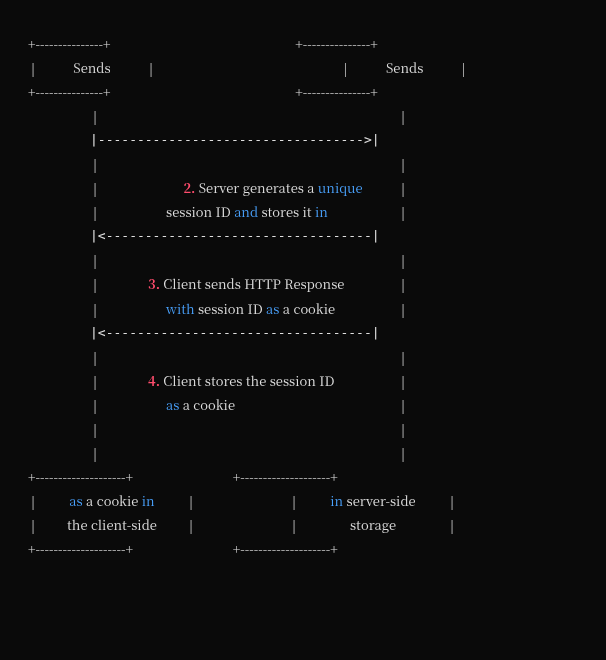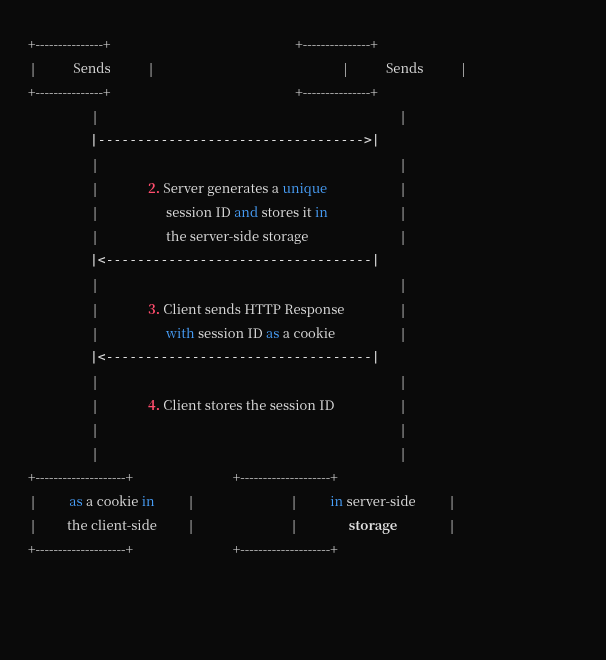--- a/index.html
+++ b/index.html
@@ -56,40 +56,40 @@
 <div class="row">
   <span><span class="plus">+</span><span class="hline">---------------</span><span class="plus">+</span></span>
   <span class="pad" style="width:178px;"></span>
   <span><span class="plus">+</span><span class="hline">---------------</span><span class="plus">+</span></span>
 </div>
 
 <div id="lifeline-area">
     <div class="row"><span class="pad" style="width:62px;"></span><span class="pipe">|</span><span class="pad" style="width:48px;"></span><span style="display:inline-block;width:250px;"></span><span class="pipe">|</span></div>
     <div class="row arrow-line"><span class="pad" style="width:62px;"></span><span>|----------------------------------&gt;|</span></div>
     <div class="row"><span class="pad" style="width:62px;"></span><span class="pipe">|</span><span class="pad" style="width:48px;"></span><span style="display:inline-block;width:250px;"></span><span class="pipe">|</span></div>
-    <div class="row"><span class="pad" style="width:62px;"></span><span class="pipe">|</span><span class="pad" style="width:48px;"></span><span style="display:inline-block;width:250px;"><span class="num">2.</span> <span class="white">Server generates a </span><span class="kw-blue">unique</span></span><span class="pipe">|</span></div>
+    <div class="row"><span class="pad" style="width:62px;"></span><span class="pipe">|</span><span class="pad" style="width:48px;"></span><span style="display:inline-block;width:250px;text-align:center;"><span class="num">2.</span> <span class="white">Server generates a </span><span class="kw-blue">unique</span></span><span class="pipe">|</span></div>
     <div class="row"><span class="pad" style="width:62px;"></span><span class="pipe">|</span><span class="pad" style="width:48px;"></span><span style="display:inline-block;width:250px;"><span class="pad" style="width:18px;"></span><span class="white">session ID </span><span class="kw-blue">and</span><span class="white"> stores it </span><span class="kw-blue">in</span></span><span class="pipe">|</span></div>
-    <div class="row"><span class="pad" style="width:62px;"></span><span class="pipe">|</span><span class="pad" style="width:48px;"></span><span style="display:inline-block;width:250px;"><span class="pad" style="width:18px;"></span><span class="white">the server-side storage</span></span><span class="pipe">|</span></div>
     <div class="row arrow-line"><span class="pad" style="width:62px;"></span><span>|&lt;----------------------------------|</span></div>
     <div class="row"><span class="pad" style="width:62px;"></span><span class="pipe">|</span><span class="pad" style="width:48px;"></span><span style="display:inline-block;width:250px;"></span><span class="pipe">|</span></div>
     <div class="row"><span class="pad" style="width:62px;"></span><span class="pipe">|</span><span class="pad" style="width:48px;"></span><span style="display:inline-block;width:250px;"><span class="num">3.</span> <span class="white">Client sends HTTP Response</span></span><span class="pipe">|</span></div>
     <div class="row"><span class="pad" style="width:62px;"></span><span class="pipe">|</span><span class="pad" style="width:48px;"></span><span style="display:inline-block;width:250px;"><span class="pad" style="width:18px;"></span><span class="kw-blue">with</span><span class="white"> session ID </span><span class="kw-blue">as</span><span class="white"> a cookie</span></span><span class="pipe">|</span></div>
     <div class="row arrow-line"><span class="pad" style="width:62px;"></span><span>|&lt;----------------------------------|</span></div>
     <div class="row"><span class="pad" style="width:62px;"></span><span class="pipe">|</span><span class="pad" style="width:48px;"></span><span style="display:inline-block;width:250px;"></span><span class="pipe">|</span></div>
     <div class="row"><span class="pad" style="width:62px;"></span><span class="pipe">|</span><span class="pad" style="width:48px;"></span><span style="display:inline-block;width:250px;"><span class="num">4.</span> <span class="white">Client stores the session ID</span></span><span class="pipe">|</span></div>
+    <div class="row"><span class="pad" style="width:62px;"></span><span class="pipe">|</span><span class="pad" style="width:48px;"></span><span style="display:inline-block;width:250px;"><span class="pad" style="width:18px;"></span><span class="kw-blue">as</span><span class="white"> a cookie</span></span><span class="pipe">|</span></div>
     <div class="row"><span class="pad" style="width:62px;"></span><span class="pipe">|</span><span class="pad" style="width:48px;"></span><span style="display:inline-block;width:250px;"></span><span class="pipe">|</span></div>
     <div class="row"><span class="pad" style="width:62px;"></span><span class="pipe">|</span><span class="pad" style="width:48px;"></span><span style="display:inline-block;width:250px;"></span><span class="pipe">|</span></div>
   </div>
 
 <div class="row">
   <span><span class="plus">+</span><span class="hline">--------------------</span><span class="plus">+</span></span>
   <span class="pad" style="width:93px;"></span>
   <span><span class="plus">+</span><span class="hline">--------------------</span><span class="plus">+</span></span>
 </div>
 <div id="footer-lines">
     <div class="row"><span class="pipe">|</span><span class="header-cell" style="width:148px;"><span class="kw-blue">as</span><span class="white"> a cookie </span><span class="kw-blue">in</span></span><span class="pipe">|</span><span class="pad" style="width:93px;"></span><span class="pipe">|</span><span class="header-cell" style="width:148px;"><span class="kw-blue">in</span><span class="white"> server-side</span></span><span class="pipe">|</span></div>
-    <div class="row"><span class="pipe">|</span><span class="header-cell" style="width:148px;"><span class="white">the client-side</span></span><span class="pipe">|</span><span class="pad" style="width:93px;"></span><span class="pipe">|</span><span class="header-cell" style="width:148px;font-weight:bold;"><span class="white">storage</span></span><span class="pipe">|</span></div>
+    <div class="row"><span class="pipe">|</span><span class="header-cell" style="width:148px;"><span class="white">the client-side</span></span><span class="pipe">|</span><span class="pad" style="width:93px;"></span><span class="pipe">|</span><span class="header-cell" style="width:148px;"><span class="white">storage</span></span><span class="pipe">|</span></div>
   </div>
 <div class="row">
   <span><span class="plus">+</span><span class="hline">--------------------</span><span class="plus">+</span></span>
   <span class="pad" style="width:93px;"></span>
   <span><span class="plus">+</span><span class="hline">--------------------</span><span class="plus">+</span></span>
 </div>
 
 </body></html>

